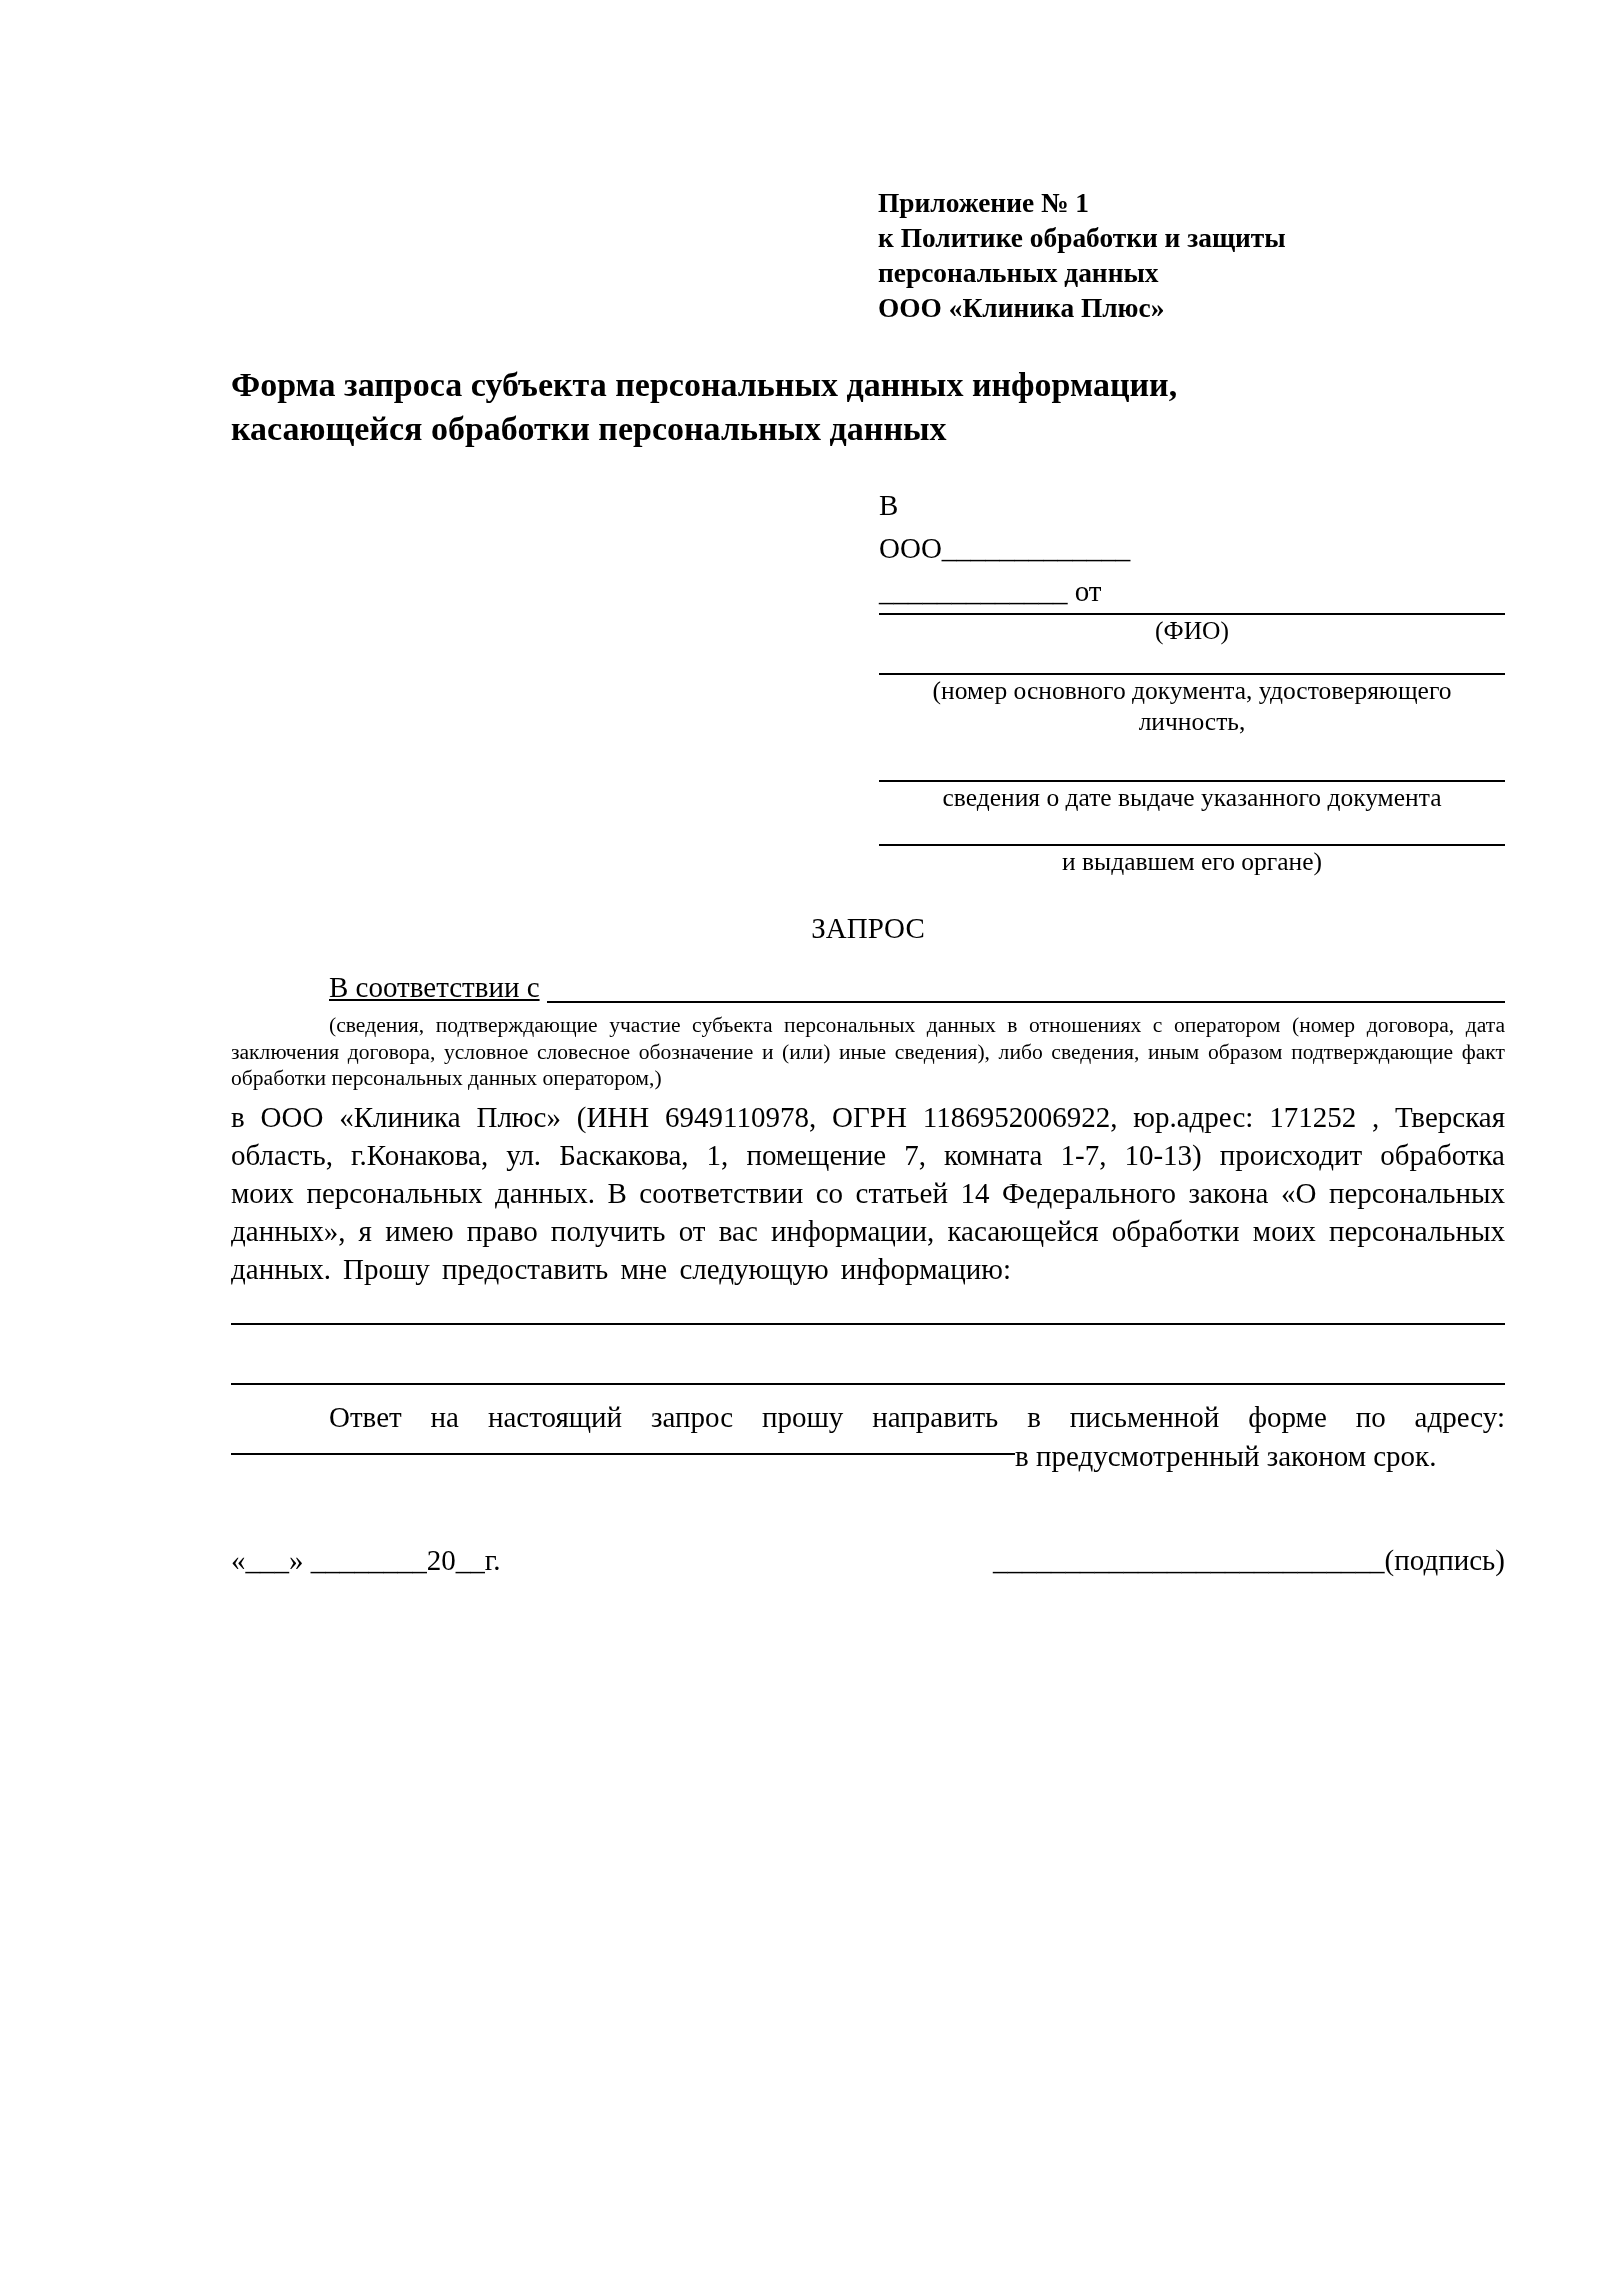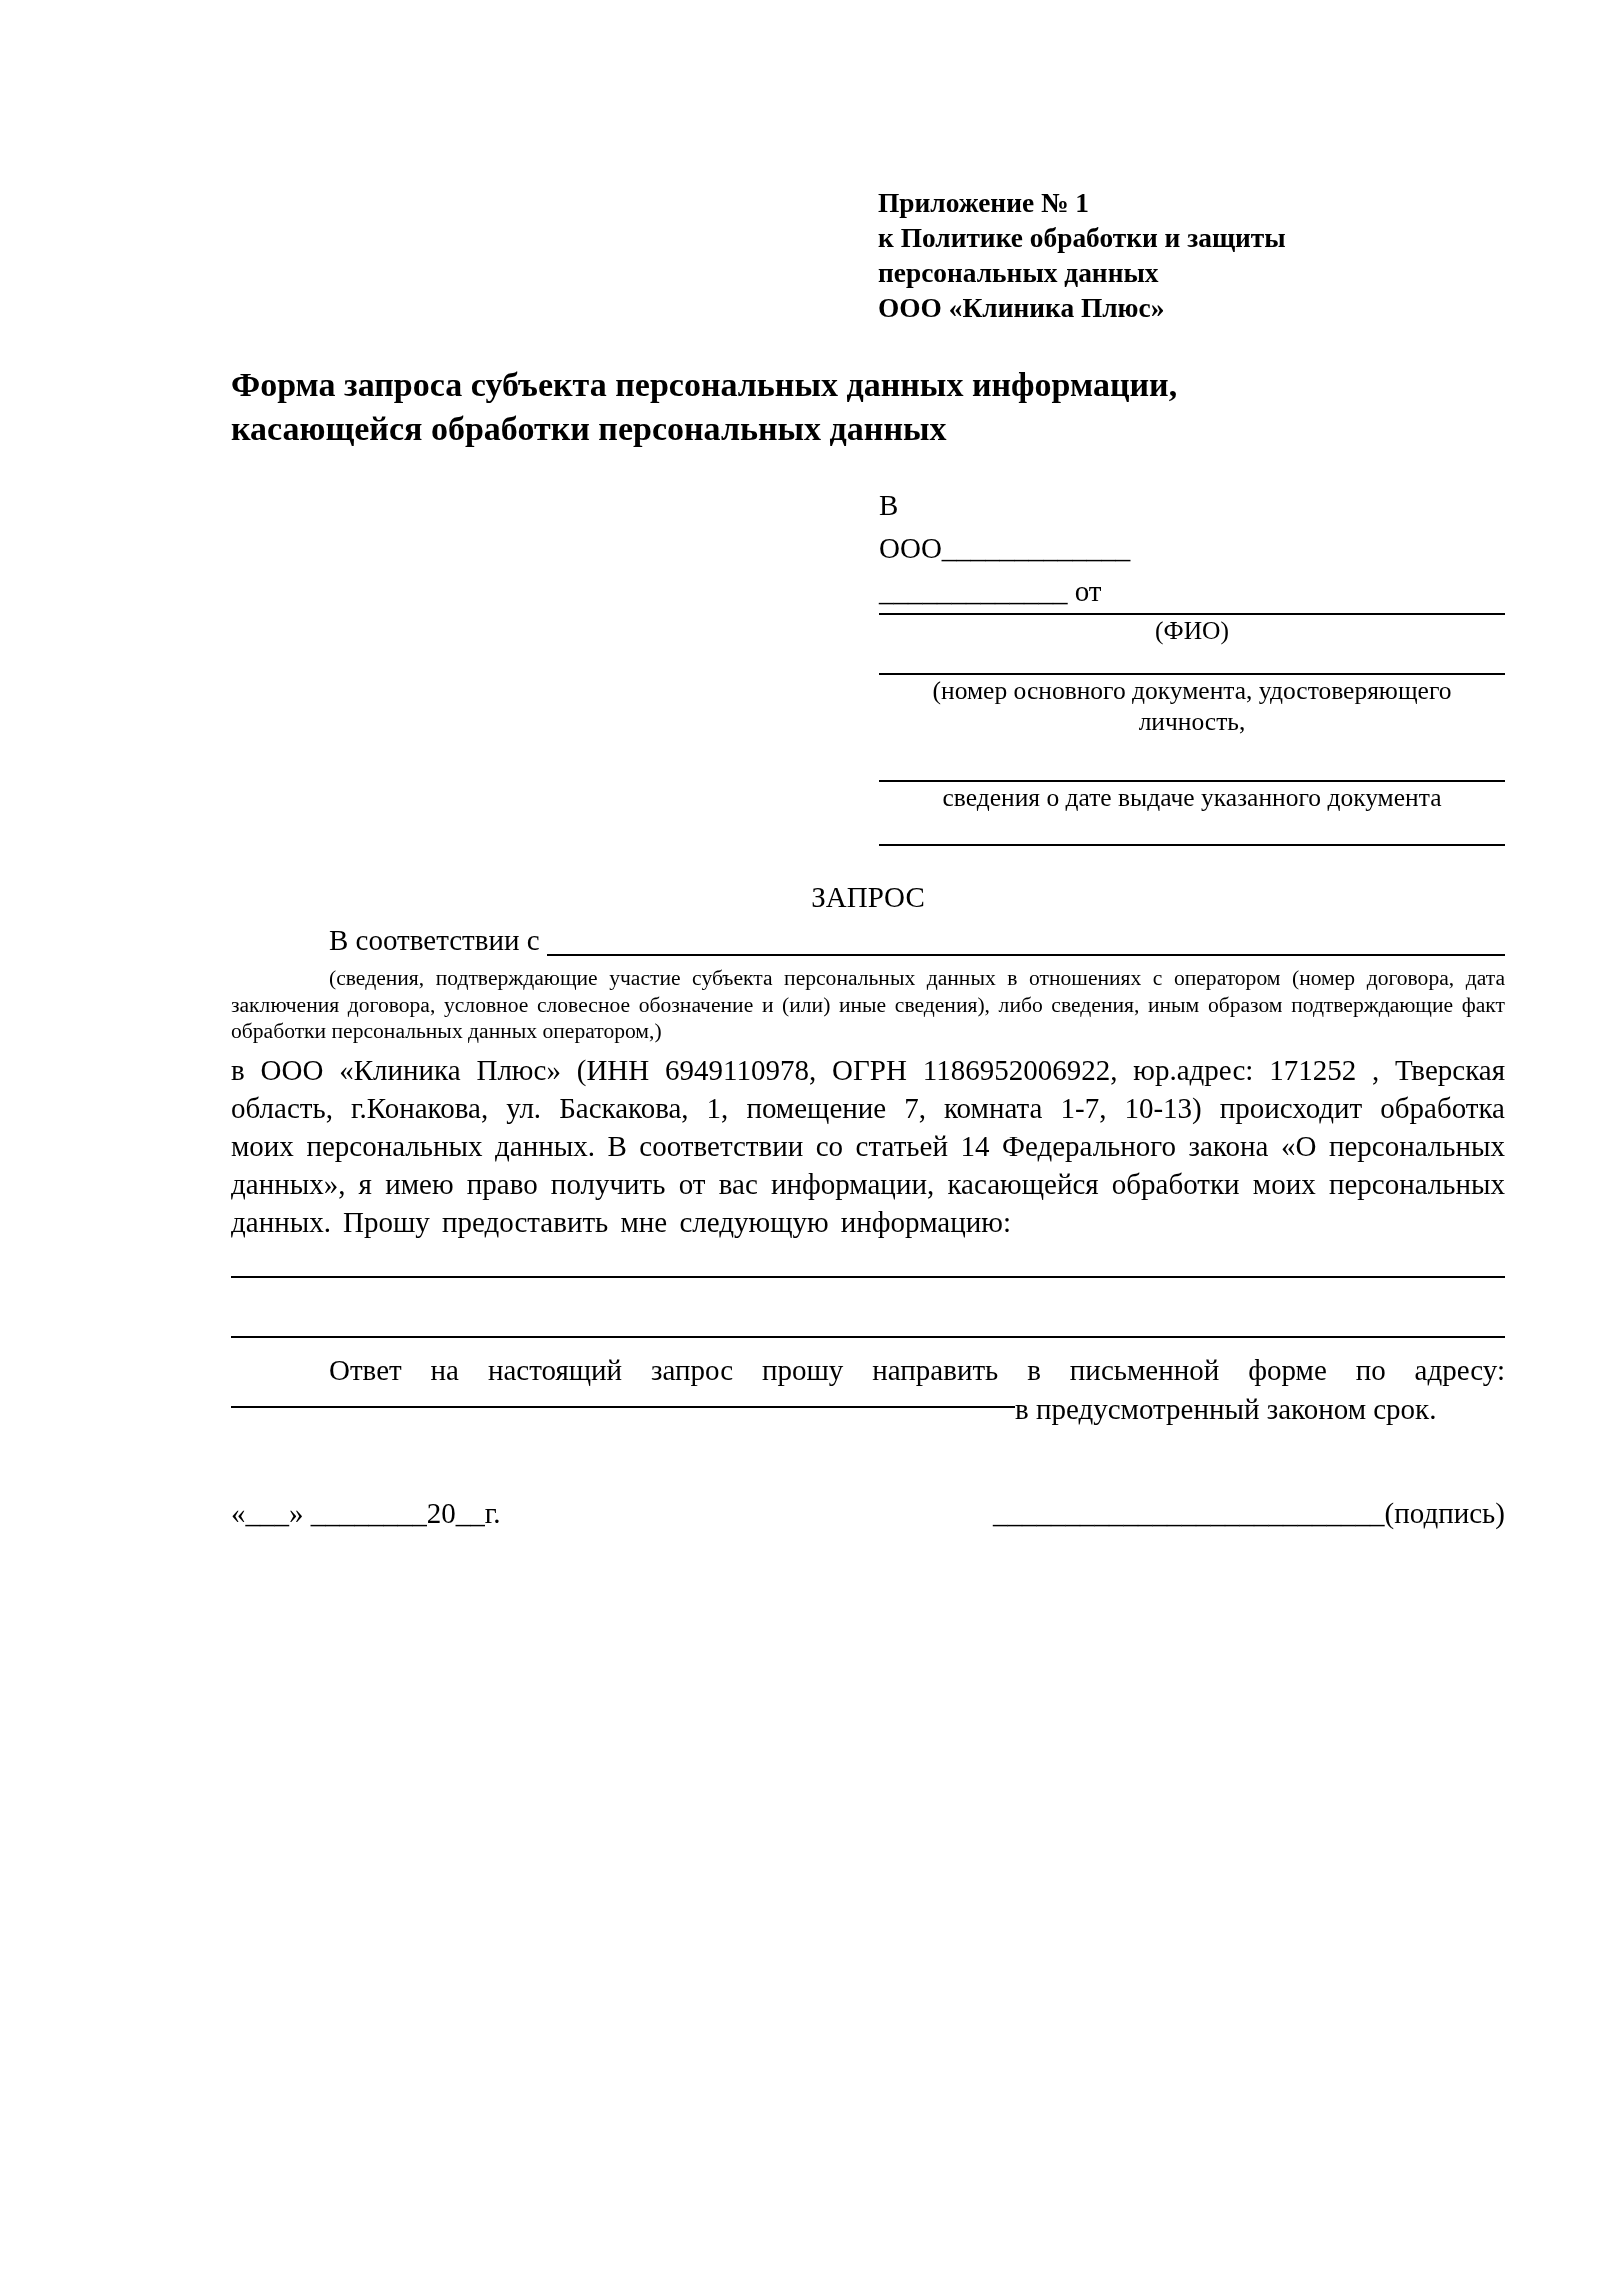--- a/index.html
+++ b/index.html
@@ -60,21 +60,22 @@
     margin-top: 31px;
     text-align: center;
     font-size: 29px;
     line-height: 41px;
   }
   .intro-row {
     display: flex;
     padding-left: 98px;
     font-size: 29px;
     line-height: 41px;
-    margin-top: 2px;
+    margin-top: 18px;
+    text-decoration: underline;
   }
   .intro-row .fill {
     flex: 1;
     border-bottom: 2.9px solid #000;
     margin-bottom: 5.9px;
     margin-left: 7.8px;
   }
   .note {
     font-size: 21.6px;
     line-height: 26.5px;
@@ -147,20 +148,21 @@
     <div class="blank-line"></div>
     <div class="cap">(ФИО)</div>
 
     <div class="blank-line bl-gap-1"></div>
     <div class="cap">(номер основного документа, удостоверяющего личность,</div>
 
     <div class="blank-line bl-gap-2"></div>
     <div class="cap">сведения о дате выдаче указанного документа</div>
 
     <div class="blank-line bl-gap-3"></div>
+    <div class="cap">и выдавшем его органе)</div>
   </div>
 
   <div class="request-heading">ЗАПРОС</div>
 
   <div class="intro-row">
     <span>В соответствии с</span>
     <span class="fill"></span>
   </div>
 
   <div class="note">(сведения, подтверждающие участие субъекта персональных данных в отношениях с оператором (номер договора, дата заключения договора, условное словесное обозначение и (или) иные сведения), либо сведения, иным образом подтверждающие факт обработки персональных данных оператором,)</div>

